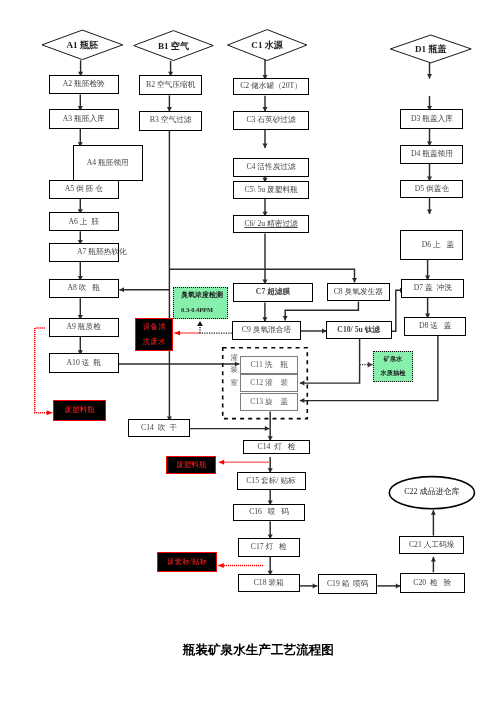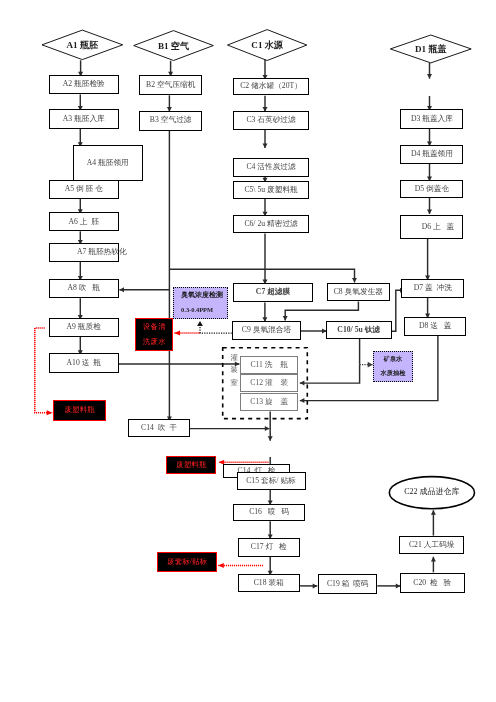--- a/index.html
+++ b/index.html
@@ -6,21 +6,21 @@
   html,body{margin:0;padding:0;background:#ffffff;}
   body{width:496px;height:702px;overflow:hidden;
        font-family:"Liberation Serif",serif;color:#1c1c1c;}
   #canvas{position:relative;width:496px;height:702px;background:#fff;}
   svg.layer{position:absolute;left:0;top:0;width:496px;height:702px;overflow:visible;}
   .node{position:absolute;box-sizing:border-box;display:flex;
         align-items:center;justify-content:center;text-align:center;
         white-space:pre;line-height:1.1;}
   .box{border:1px solid #000;background:#fff;font-size:7.7px;color:#454545;}
   .inner{border:1px solid #7d7d7d;background:#fff;font-size:7.7px;color:#5a5a5a;}
-  .dotbox{border:1.1px dotted #000;background:#c4b5fd;}
+  .dotbox{border:1.1px dotted #000;background:#86efac;}
   .redbox{border:1.3px solid #ff0000;color:#ff2222;font-size:7.4px;background:#000000;}
   .title{position:absolute;font-weight:bold;font-size:12.6px;color:#000;
          white-space:nowrap;letter-spacing:0px;}
   .vlabel{position:absolute;font-size:7.4px;font-weight:normal;color:#555;
           width:8px;text-align:center;line-height:12.6px;}
   .two-line{flex-direction:column;}
 </style>
 </head>
 <body>
 
@@ -150,46 +150,47 @@
       <div class="node box" style="left: 49px; top: 243px; width: 69.5px; height: 19px; padding-left: 36px;">A7 瓶胚热软化</div>
       <div class="node box" style="left: 49px; top: 279px; width: 69.5px; height: 19.2px;">A8 吹   瓶</div>
       <div class="node box" style="left: 49px; top: 318px; width: 69.5px; height: 19px;">A9 瓶质检</div>
       <div class="node box" style="left: 49px; top: 353.4px; width: 69.5px; height: 19.2px;">A10 送  瓶</div>
       <div class="node box" style="left: 139.2px; top: 75.3px; width: 63px; height: 20px;">B2 空气压缩机</div>
       <div class="node box" style="left: 139.2px; top: 110.5px; width: 63px; height: 20px;">B3 空气过滤</div>
       <div class="node box" style="left: 233.4px; top: 78px; width: 75.4px; height: 17.4px;">C2 储水罐（20T）</div>
       <div class="node box" style="left: 233.4px; top: 110.8px; width: 75.4px; height: 19.4px;">C3 石英砂过滤</div>
       <div class="node box" style="left: 233.4px; top: 158px; width: 75.4px; height: 18.8px;">C4 活性炭过滤</div>
       <div class="node box" style="left: 233.4px; top: 181px; width: 75.4px; height: 18.2px;">C5\ 5u 废塑料瓶</div>
-      <div class="node box" style="left: 233.4px; top: 214.8px; width: 75.4px; height: 18.6px;">C6/ 2u 精密过滤</div>
+      <div class="node box" style="left: 233.4px; top: 214.8px; width: 75.4px; height: 18.6px; text-decoration: underline;">C6/ 2u 精密过滤</div>
       <div class="node box" style="left: 233px; top: 282.8px; width: 80.1px; height: 19.7px; font-weight: bold;">C7 超滤膜</div>
       <div class="node box" style="left: 326.5px; top: 283.2px; width: 63.7px; height: 18.2px;">C8 臭氧发生器</div>
       <div class="node box" style="left: 232.3px; top: 320.5px; width: 68.4px; height: 19.8px;">C9 臭氧混合塔</div>
       <div class="node box" style="left: 325.6px; top: 320.7px; width: 66.2px; height: 18.6px; font-weight: bold;">C10/ 5u 钛滤</div>
       <div class="node box" style="left: 128.1px; top: 419.2px; width: 61.8px; height: 18.2px;">C14  吹  干</div>
-      <div class="node box" style="left: 223px; top: 439.8px; width: 66.9px; height: 14px; margin-top: 24px;">C14  灯   检</div>
+      <div class="node box" style="left: 243px; top: 439.8px; width: 66.9px; height: 14px;">C14  灯   检</div>
       <div class="node box" style="left: 236.5px; top: 471.8px; width: 69px; height: 18.2px;">C15 套标/ 贴标</div>
       <div class="node box" style="left: 233px; top: 503.9px; width: 72px; height: 17.6px;">C16   喷   码</div>
       <div class="node box" style="left: 237.5px; top: 538px; width: 62.6px; height: 19px;">C17 灯   检</div>
       <div class="node box" style="left: 237.5px; top: 574.3px; width: 62.6px; height: 18.2px;">C18 装箱</div>
       <div class="node box" style="left: 318.2px; top: 574.4px; width: 59.1px; height: 19.3px;">C19 箱  喷码</div>
       <div class="node box" style="left: 400px; top: 573px; width: 64.5px; height: 19.6px;">C20  检   验</div>
       <div class="node box" style="left: 398.9px; top: 535.8px; width: 65.6px; height: 18.1px;">C21 人工码垛</div>
       <div class="node box" style="left: 400.4px; top: 77.1px; width: 63.1px; height: 19.6px; margin-top: 32px;">D2 瓶盖检验</div>
       <div class="node box" style="left: 400.4px; top: 109.2px; width: 63.1px; height: 19.4px;">D3 瓶盖入库</div>
       <div class="node box" style="left: 400.4px; top: 144.9px; width: 63.1px; height: 19px;">D4 瓶盖领用</div>
       <div class="node box" style="left: 400.4px; top: 179.7px; width: 63.1px; height: 18.4px;">D5 倒盖仓</div>
-      <div class="node box" style="left: 400.4px; top: 215px; width: 63.1px; height: 24px; padding-left: 12px;">D6 上   盖</div>
+      <div class="node box" style="left: 400.4px; top: 230px; width: 63.1px; height: 30px; padding-left: 12px;">D6 上   盖</div>
       <div class="node box" style="left: 401.3px; top: 278.9px; width: 62.9px; height: 18.9px;">D7 盖  冲洗</div>
       <div class="node box" style="left: 404.4px; top: 317px; width: 61.7px; height: 18.9px;">D8 送   盖</div>
       <div class="node inner" style="left: 239.9px; top: 356.2px; width: 58.6px; height: 17.8px;">C11 洗    瓶</div>
       <div class="node inner" style="left: 239.9px; top: 374px; width: 58.6px; height: 17.9px;">C12 灌    装</div>
       <div class="node inner" style="left: 239.9px; top: 393.3px; width: 58.6px; height: 18.1px;">C13 旋    盖</div>
       <div class="node dotbox two-line" style="left: 173.3px; top: 286.7px; width: 54.4px; height: 32.3px; align-items: flex-start; padding-left: 6.8px; justify-content: center;"><div style="font-size: 7px; font-weight: bold;">臭氧浓度检测</div><div style="font-size: 6.4px; font-weight: bold; margin-top: 6px;">0.3-0.4PPM</div></div>
       <div class="node dotbox two-line" style="left: 373.4px; top: 351.4px; width: 39.2px; height: 30.3px; justify-content: center;"><div style="font-size: 6.2px; font-weight: bold;">矿泉水</div><div style="font-size: 6.2px; font-weight: bold; margin-top: 7.5px;">水质抽检</div></div>
       <div class="node redbox two-line" style="left: 135.2px; top: 318.1px; width: 38.3px; height: 33.2px;"><div style="letter-spacing: 0.3px;">设备清</div><div style="letter-spacing: 0.3px; margin-top: 6.5px;">洗废水</div></div>
       <div class="node redbox two-line" style="left: 53.1px; top: 399.5px; width: 53.2px; height: 21.3px;"><div style="font-size: 7.6px;">废塑料瓶</div></div>
       <div class="node redbox two-line" style="left: 166.2px; top: 456px; width: 50.3px; height: 17.8px;"><div style="font-size: 7.6px;">废塑料瓶</div></div>
       <div class="node redbox two-line" style="left: 157.3px; top: 551.8px; width: 59.6px; height: 20.4px;"><div style="font-size: 7.5px;">废套标/贴标</div></div>
       <div class="node" style="left: 389.3px; top: 476.6px; width: 85.2px; height: 32.2px; font-size: 8px;">C22 成品进仓库</div>
       <div class="vlabel" style="left: 230.2px; top: 351.5px;">灌装室</div>
     </div>
+  <div class="title" style="left:182.8px;top:641.5px;">瓶装矿泉水生产工艺流程图</div>
 </div>
 
 </body></html>

